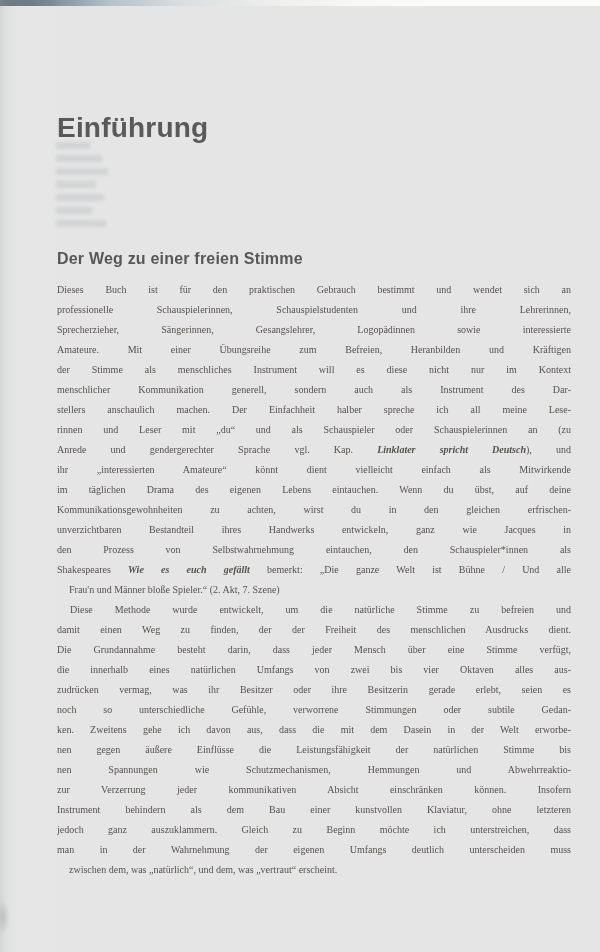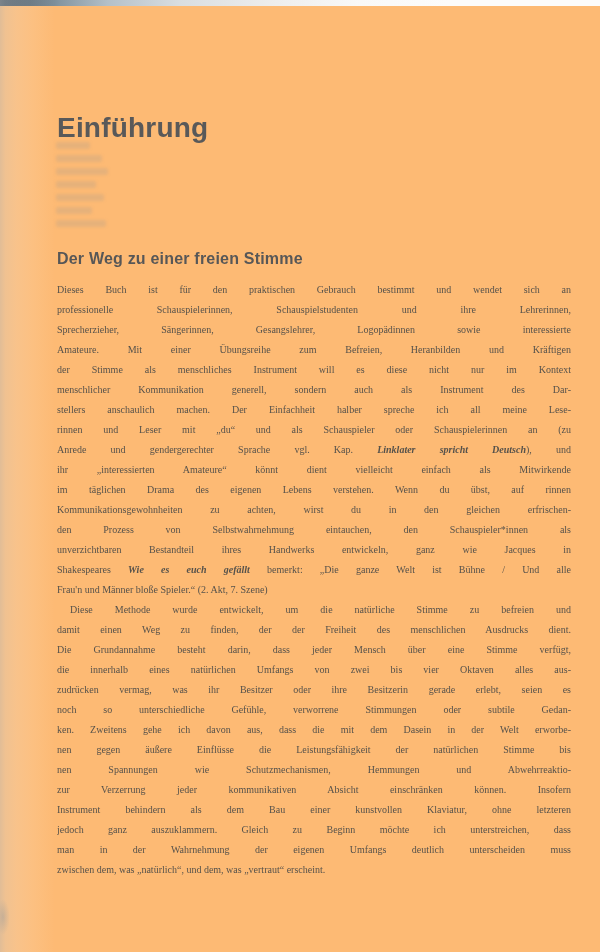--- a/index.html
+++ b/index.html
@@ -4,21 +4,21 @@
 <style>
   html, body {
     margin: 0;
     padding: 0;
     background: #ffffff;
   }
   .page {
     position: relative;
     width: 600px;
     height: 952px;
-    background: #fdba74;
+    background: #e5e5e5;
     overflow: hidden;
     font-family: "Liberation Serif", "DejaVu Serif", serif;
   }
   
   .top-edge-shadow {
     position: absolute;
     top: 0; left: 0;
     width: 100%;
     height: 6px;
     background: linear-gradient(to right,
@@ -89,21 +89,21 @@
     line-height: 20px;
     color: #56524b;
     overflow: hidden;
   }
   .paragraph { margin: 0; }
   .line {
     text-align: justify;
     text-align-last: justify;
     white-space: normal;
   }
-  .line.last { text-align-last: left; }
+  .line.last { text-align-last: left; margin-left: 12px; }
   .line.indent { text-indent: 13px; }
   .line i { font-style: italic; font-weight: bold; }
 </style>
 </head>
 <body>
 
 <div class="page">
 
   <div class="top-edge-shadow"></div>
   <div class="left-edge-shading"></div>
@@ -128,24 +128,24 @@
         <div class="line">Dieses Buch ist für den praktischen Gebrauch bestimmt und wendet sich an</div>
         <div class="line">professionelle Schauspielerinnen, Schauspielstudenten und ihre Lehrerinnen,</div>
         <div class="line">Sprecherzieher, Sängerinnen, Gesangslehrer, Logopädinnen sowie interessierte</div>
         <div class="line">Amateure. Mit einer Übungsreihe zum Befreien, Heranbilden und Kräftigen</div>
         <div class="line">der Stimme als menschliches Instrument will es diese nicht nur im Kontext</div>
         <div class="line">menschlicher Kommunikation generell, sondern auch als Instrument des Dar-</div>
         <div class="line">stellers anschaulich machen. Der Einfachheit halber spreche ich all meine Lese-</div>
         <div class="line">rinnen und Leser mit „du“ und als Schauspieler oder Schauspielerinnen an (zu</div>
         <div class="line">Anrede und gendergerechter Sprache vgl. Kap. <i>Linklater spricht Deutsch</i>), und</div>
         <div class="line">ihr „interessierten Amateure“ könnt dient vielleicht einfach als Mitwirkende</div>
-        <div class="line">im täglichen Drama des eigenen Lebens verstehen. Wenn du übst, auf rinnen</div>
+        <div class="line">im täglichen Drama des eigenen Lebens eintauchen. Wenn du übst, auf deine</div>
         <div class="line">Kommunikationsgewohnheiten zu achten, wirst du in den gleichen erfrischen-</div>
+        <div class="line">unverzichtbaren Bestandteil ihres Handwerks entwickeln, ganz wie Jacques in</div>
         <div class="line">den Prozess von Selbstwahrnehmung eintauchen, den Schauspieler*innen als</div>
-        <div class="line">unverzichtbaren Bestandteil ihres Handwerks entwickeln, ganz wie Jacques in</div>
         <div class="line">Shakespeares <i>Wie es euch gefällt</i> bemerkt: „Die ganze Welt ist Bühne / Und alle</div>
         <div class="line last">Frau'n und Männer bloße Spieler.“ (2. Akt, 7. Szene)</div>
       </div>
       <div class="paragraph">
         <div class="line indent">Diese Methode wurde entwickelt, um die natürliche Stimme zu befreien und</div>
         <div class="line">damit einen Weg zu finden, der der Freiheit des menschlichen Ausdrucks dient.</div>
         <div class="line">Die Grundannahme besteht darin, dass jeder Mensch über eine Stimme verfügt,</div>
         <div class="line">die innerhalb eines natürlichen Umfangs von zwei bis vier Oktaven alles aus-</div>
         <div class="line">zudrücken vermag, was ihr Besitzer oder ihre Besitzerin gerade erlebt, seien es</div>
         <div class="line">noch so unterschiedliche Gefühle, verworrene Stimmungen oder subtile Gedan-</div>

